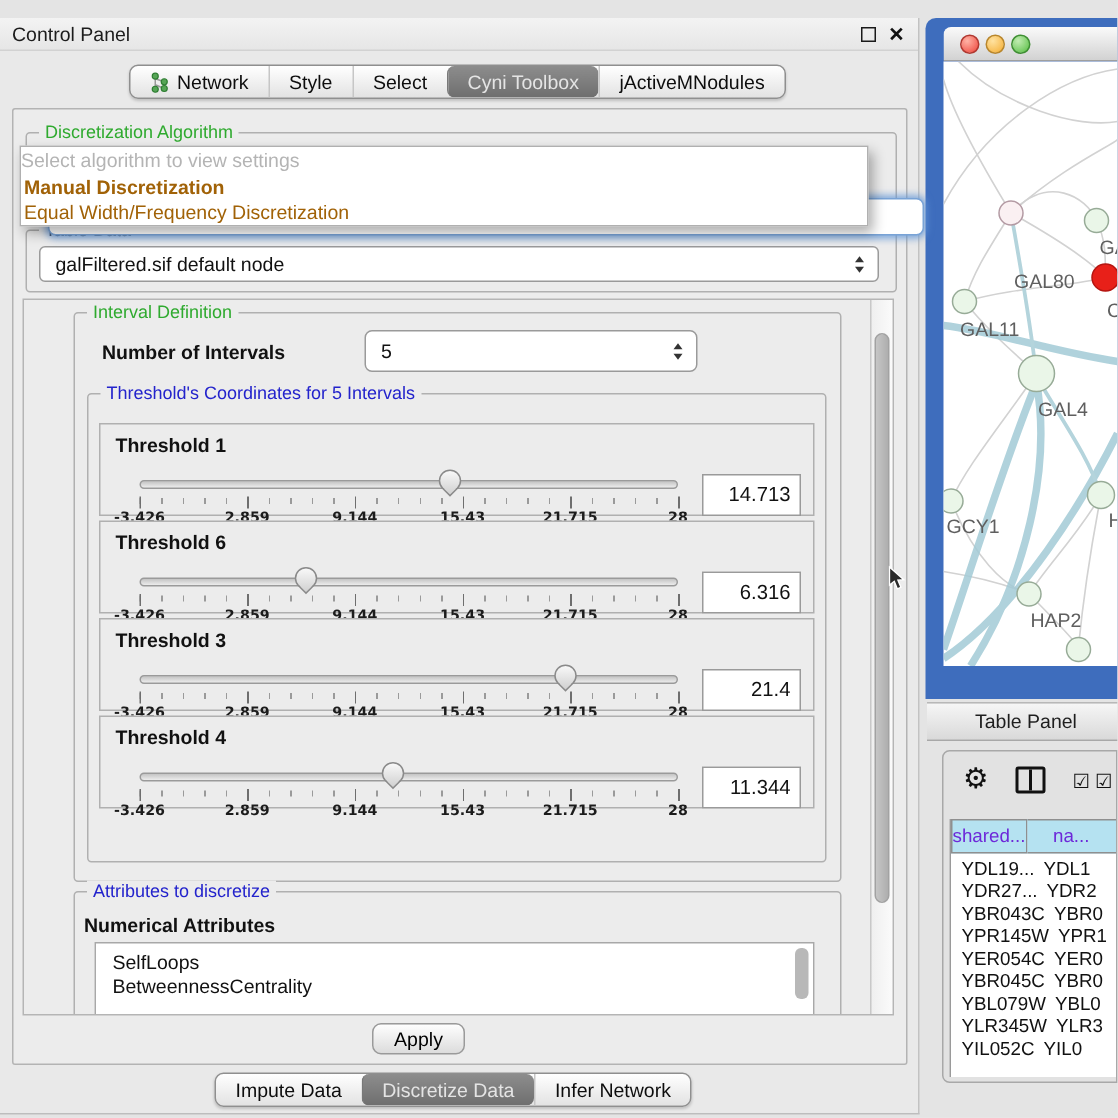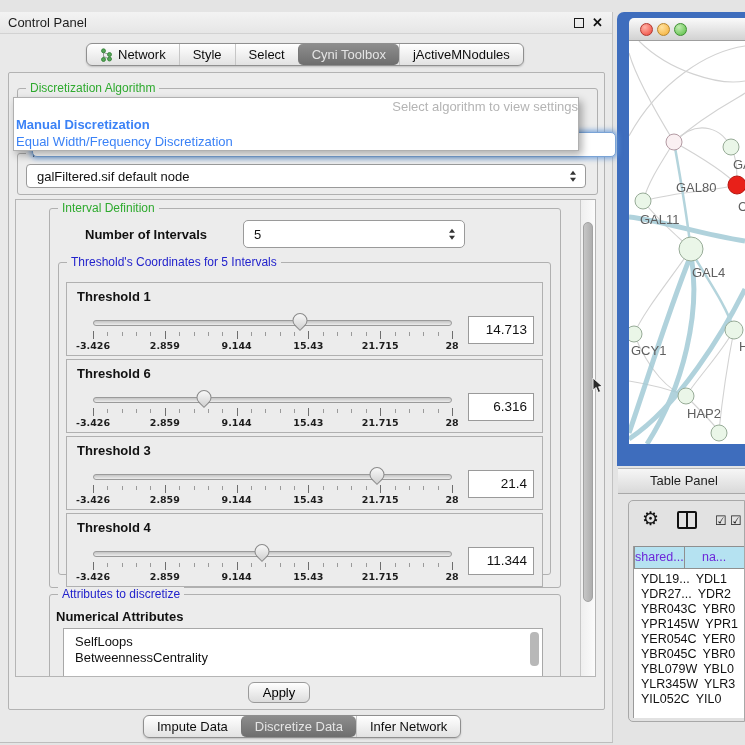--- a/index.html
+++ b/index.html
@@ -50,43 +50,43 @@
   .spin b { border-bottom:4.5px solid #333; margin-bottom:2.5px; }
   .spin i { border-top:4.5px solid #333; }
 
   .alg-group { left:8px; top:15px; width:581px; height:60px; }
   .alg-combo { left:14px; top:43px; width:584px; height:25px; z-index:1;
     border:1px solid #79a3d6; border-radius:5px;
     box-shadow:0 0 5px 2px rgba(96,148,214,.75); }
 
   .popup { position:absolute; left:4px; top:24px; width:566px; height:54px; z-index:5;
     background:#fff; border:1px solid #b0b0b0; box-shadow:3px 4px 8px rgba(0,0,0,.32); }
-  .popup-placeholder { height:18px; line-height:18px; text-align:right;
+  .popup-placeholder { height:18px; line-height:18px; text-align:left;
     color:#b4b4b4; font-size:13px; }
-  .popup-item { height:17px; line-height:17px; font-size:13px; padding-left:2px; color:#3b82f6; }
+  .popup-item { height:17px; line-height:17px; font-size:13px; padding-left:2px; color:#a16207; }
   .popup-item.bold { font-weight:bold; }
 
   .td-group { left:8px; top:80px; width:581px; height:42px; }
   .td-combo { left:8px; top:10px; width:560px; height:24px; }
 
   
   .scrollpane { position:absolute; left:6px; top:126px; width:581px; height:478px;
     border:1px solid #b5b5b5; background:#ececec; overflow:hidden; }
   .vscrollbar { position:absolute; right:0; top:0; bottom:0; width:15px;
     background:linear-gradient(90deg,#efefef,#fbfbfb); border-left:1px solid #c8c8c8; }
   .vthumb { position:absolute; left:2px; width:10px; top:22px; height:380px;
     background:linear-gradient(90deg,#c6c6c6,#aeaeae); border:1px solid #a2a2a2; border-radius:5px; }
 
   .interval-group { left:33px; top:8px; width:512px; height:380px; }
-  .noi-label { position:absolute; left:35px; top:18px; font-size:13px; font-weight:bold; }
+  .noi-label { position:absolute; left:18px; top:18px; font-size:13px; font-weight:bold; }
   .noi-combo { left:193px; top:11px; width:222px; height:28px; border-radius:5px; }
   .thresholds-group { left:8px; top:53px; width:493px; height:313px; }
   #threshold-list { position:absolute; left:7px; top:19px; right:7px; }
 
-  .threshold-box { position:relative; height:74px; margin-bottom:3px;
+  .threshold-box { position:relative; height:62px; margin-bottom:3px;
     border:1px solid #b0b0b0; background:#ececec; }
   .th-label { position:absolute; left:10px; top:6px; font-size:13px; font-weight:bold; }
   .track { position:absolute; left:26px; width:359px; top:37px; height:6px;
     border:1px solid #9a9a9a; border-radius:4px; background:linear-gradient(#c4c4c4,#ececec); }
   .thumb-holder { position:absolute; left:26px; width:359px; top:28px; height:22px; }
   .thumb { position:absolute; top:2px; width:15px; height:15px;
     background:linear-gradient(135deg,#ffffff,#d0d0d0); border:1px solid #8a8a8a;
     border-radius:50% 50% 0 50%; transform:translateX(-50%) rotate(45deg); }
   .ticks-minor { position:absolute; left:26px; width:361px; top:49px; height:4px;
     background:repeating-linear-gradient(90deg,#9a9a9a 0 1px,transparent 1px 14.36px); }

